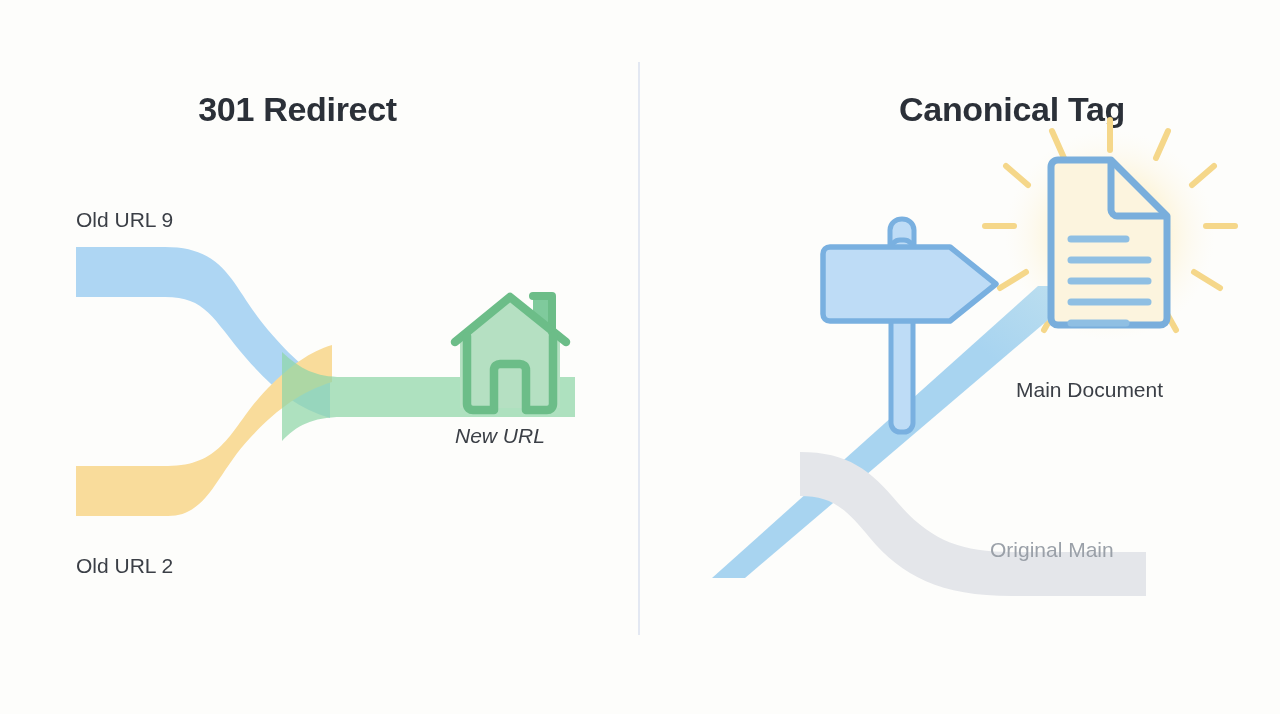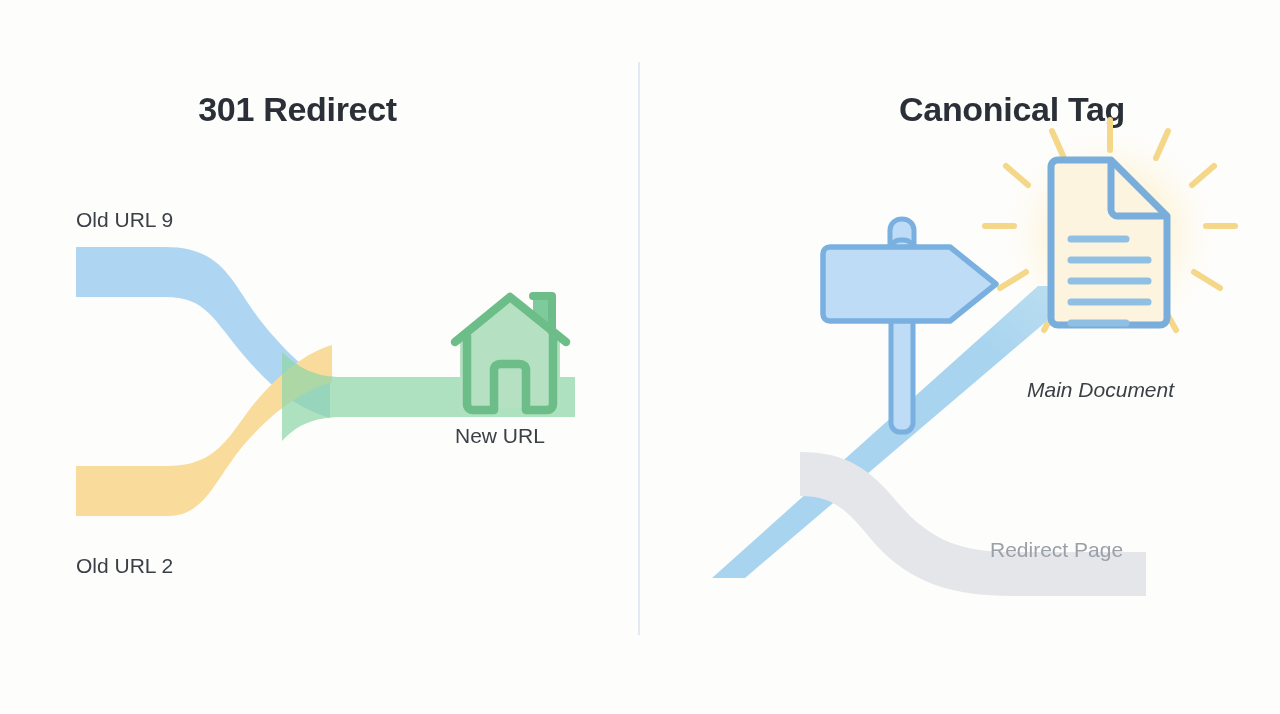--- a/index.html
+++ b/index.html
@@ -120,21 +120,21 @@
                  L520,364 C523,364 526,366 526,370
                  L526,410 L547,410 C550,410 553,408 553,404
                  L553,336" fill="none" stroke="#6cbd88" stroke-width="8.5" stroke-linecap="round" stroke-linejoin="round"></path>
       </g>
     </svg>
 
     <div class="flow-label" id="lbl-old-1" style="left:76px; top:208px;">Old URL 9</div>
 
     <div class="flow-label" id="lbl-old-2" style="left:76px; top:554px;">Old URL 2</div>
 
-    <div class="flow-label" id="lbl-new" style="left:455px; top:424px;">New URL</div>
+    <div class="flow-label" id="lbl-new" style="left:455px; top:424px;font-style:italic;">New URL</div>
   </div>
 
   <div class="panel" id="panel-right">
 
     <div class="panel-title" id="title-right">Canonical Tag</div>
 
     <svg class="layer" width="640" height="714" viewBox="0 0 640 714">
       <defs>
         <radialGradient id="glowGrad" cx="50%" cy="50%" r="50%">
           <stop offset="0%" stop-color="#fbe6a0" stop-opacity="0.95"></stop>
@@ -201,18 +201,18 @@
         <g stroke="#8fbfe3" stroke-width="7" stroke-linecap="round">
           <line x1="431" y1="239" x2="486" y2="239"></line>
           <line x1="431" y1="260" x2="508" y2="260"></line>
           <line x1="431" y1="281" x2="508" y2="281"></line>
           <line x1="431" y1="302" x2="508" y2="302"></line>
           <line x1="431" y1="323" x2="486" y2="323"></line>
         </g>
       </g>
     </svg>
 
-    <div class="flow-label" id="lbl-main-doc" style="left:387px; top:378px;font-style:italic;">Main Document</div>
-
-    <div class="flow-label muted" id="lbl-original" style="left:350px; top:538px;">Redirect Page</div>
+    <div class="flow-label" id="lbl-main-doc" style="left:376px; top:378px;">Main Document</div>
+
+    <div class="flow-label muted" id="lbl-original" style="left:350px; top:538px;">Original Main</div>
   </div>
 
 </div>
 
 </body></html>

